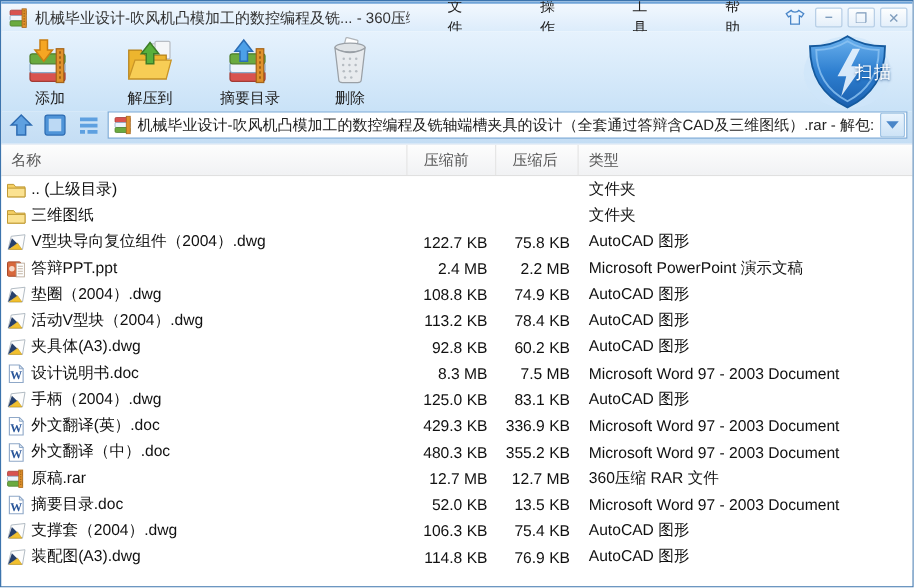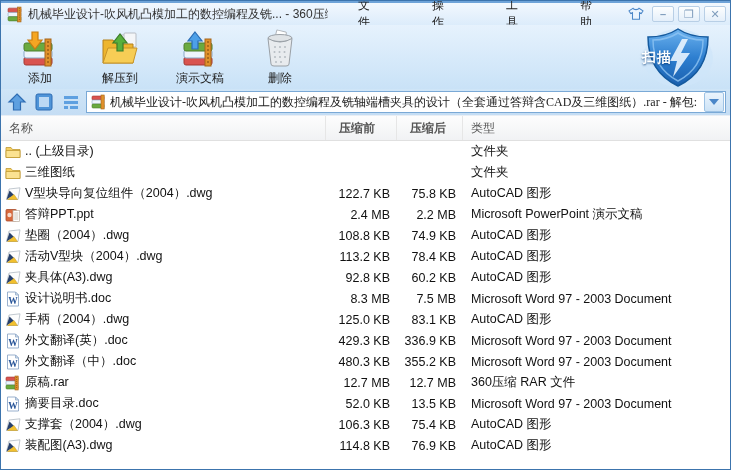--- a/index.html
+++ b/index.html
@@ -33,28 +33,28 @@
     background:linear-gradient(#e6f2fd,#c9e2f7);
     display:flex; align-items:flex-start; padding:2px 0 0 6px; gap:14px;
   }
   .tool-btn{ width:66px; display:flex; flex-direction:column; align-items:center; gap:1px; padding-top:2px; }
   .tool-btn .tico{ width:40px; height:40px; }
   .tool-btn .tlabel{ font-size:12px; color:#222; white-space:nowrap; }
   .scan-shield{
     position:absolute; right:16px; top:2px; width:72px; height:62px;
   }
   .scan-label{
-    position:absolute; left:0; right:0; top:22px; text-align:left;
-    color:#fff; font-size:14px; font-weight:bold; letter-spacing:1px;
+    position:absolute; left:0; right:0; top:22px; text-align:right;
+    color:#fff; font-size:14px; font-weight:normal; letter-spacing:1px;
     text-shadow:0 1px 2px rgba(10,60,120,.8); pointer-events:none;
   }
   
   .addressbar{
     height:26px; background:linear-gradient(#cfe5f7,#c4ddf4);
-    display:flex; align-items:center; padding:0 4px; gap:3px;font-family:Liberation Serif, serif;
+    display:flex; padding:0 4px; gap:3px;
   }
   .nav-ico{ width:24px; height:22px; display:flex; align-items:center; justify-content:center; border-radius:3px; }
   .combobox{
     flex:1; height:22px; background:#fff; border:1px solid #7aa9d6;
     display:flex; align-items:center; overflow:hidden;
   }
   .combobox .cicon{ width:16px; height:16px; margin:0 3px 0 4px; flex:0 0 auto; }
   .combobox .ctext{ font-size:12px; color:#222; white-space:nowrap; overflow:hidden; flex:1; }
   .combo-drop{
     width:20px; height:20px; flex:0 0 auto; margin-right:1px;
@@ -63,21 +63,21 @@
   }
   .combo-drop .tri{ width:0; height:0; border:5px solid transparent; border-top:6px solid #4a86c8; margin-top:5px; }
   
   .listheader{
     height:26px; display:grid; grid-template-columns:325px 71px 66px 1fr;
     background:linear-gradient(#fdfdfd,#f1f2f4);
     border-bottom:1px solid #e0e0e0; border-top:1px solid #e8eef5;
     align-items:center; font-size:12px; color:#555;
   }
   .listheader .hcell{ padding-left:8px; height:100%; display:flex; align-items:center; border-right:1px solid #e6e6e6; }
-  .listheader .hcell.num{ padding-left:13px;font-weight:bold; }
+  .listheader .hcell.num{ padding-left:13px; }
   .listheader .hcell:last-child{ border-right:none; }
   
   .filelist{ background:#fff; }
   .row{
     height:21px; display:grid; grid-template-columns:325px 71px 66px 1fr;
     align-items:center; font-size:12.5px; color:#111;
   }
   .row .cell{ overflow:hidden; white-space:nowrap; }
   .cell.name{ display:flex; align-items:center; gap:4px; padding-left:4px; }
   .cell.name .ficon{ width:16px; height:16px; flex:0 0 auto; display:inline-flex; }
@@ -149,21 +149,21 @@
       <span class="tico">
         <svg viewBox="0 0 40 40">
             <rect x="4" y="28" width="28" height="8" rx="2" fill="#d9534f" stroke="#a33b34"></rect>
             <rect x="4" y="21" width="28" height="8" rx="2" fill="#eef4fb" stroke="#89a8c8"></rect>
             <rect x="4" y="14" width="28" height="8" rx="2" fill="#6aaa3f" stroke="#4d7f2c"></rect>
             <rect x="25" y="10" width="6" height="27" fill="#e0912b" stroke="#a5651a"></rect>
             <line x1="28" y1="12" x2="28" y2="35" stroke="#8a5312" stroke-width="1.2" stroke-dasharray="2,2"></line>
             <path d="M15 20 L8 11 L12 11 L12 3 L18 3 L18 11 L22 11 Z" transform="rotate(180 15 11.5)" fill="#4da0e8" stroke="#2b6db5" stroke-width="1.2"></path>
           </svg>
       </span>
-      <span class="tlabel">演示文稿</span>
+      <span class="tlabel">摘要目录</span>
     </div>
     <div class="tool-btn">
       <span class="tico">
         <svg viewBox="0 0 40 40">
             <rect x="16" y="2" width="10" height="7" rx="1" fill="#fff" stroke="#b0b5ba" transform="rotate(14 21 5)"></rect>
             <ellipse cx="20" cy="9" rx="12" ry="3.5" fill="#dfe3e6" stroke="#9aa0a6"></ellipse>
             <path d="M8 9.5 L11 35 Q11 37 14 37 L26 37 Q29 37 29 35 L32 9.5 Q26 13 20 13 Q14 13 8 9.5 Z" fill="#e8ebee" stroke="#9aa0a6"></path>
             <g fill="#b6bcc2">
               <circle cx="15" cy="18" r="1"></circle>
               <circle cx="20" cy="18" r="1"></circle>

